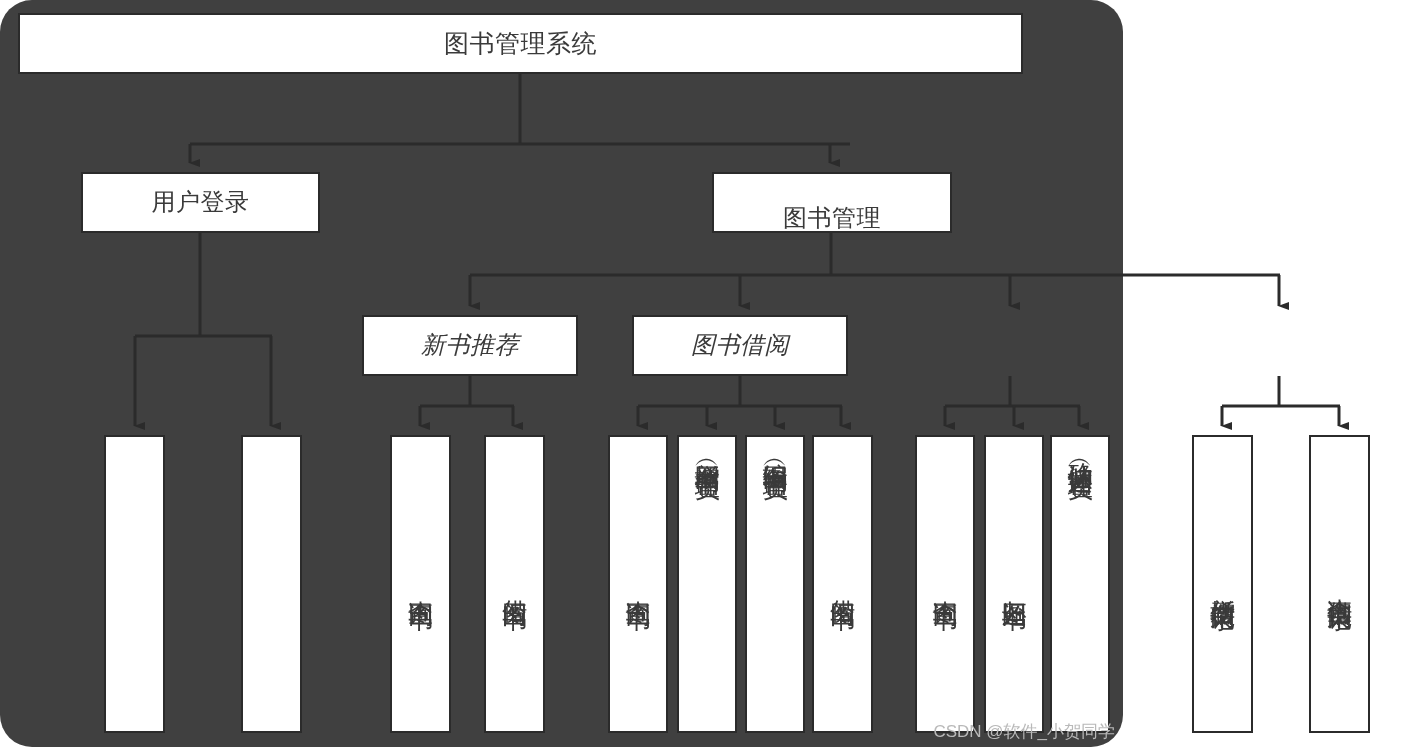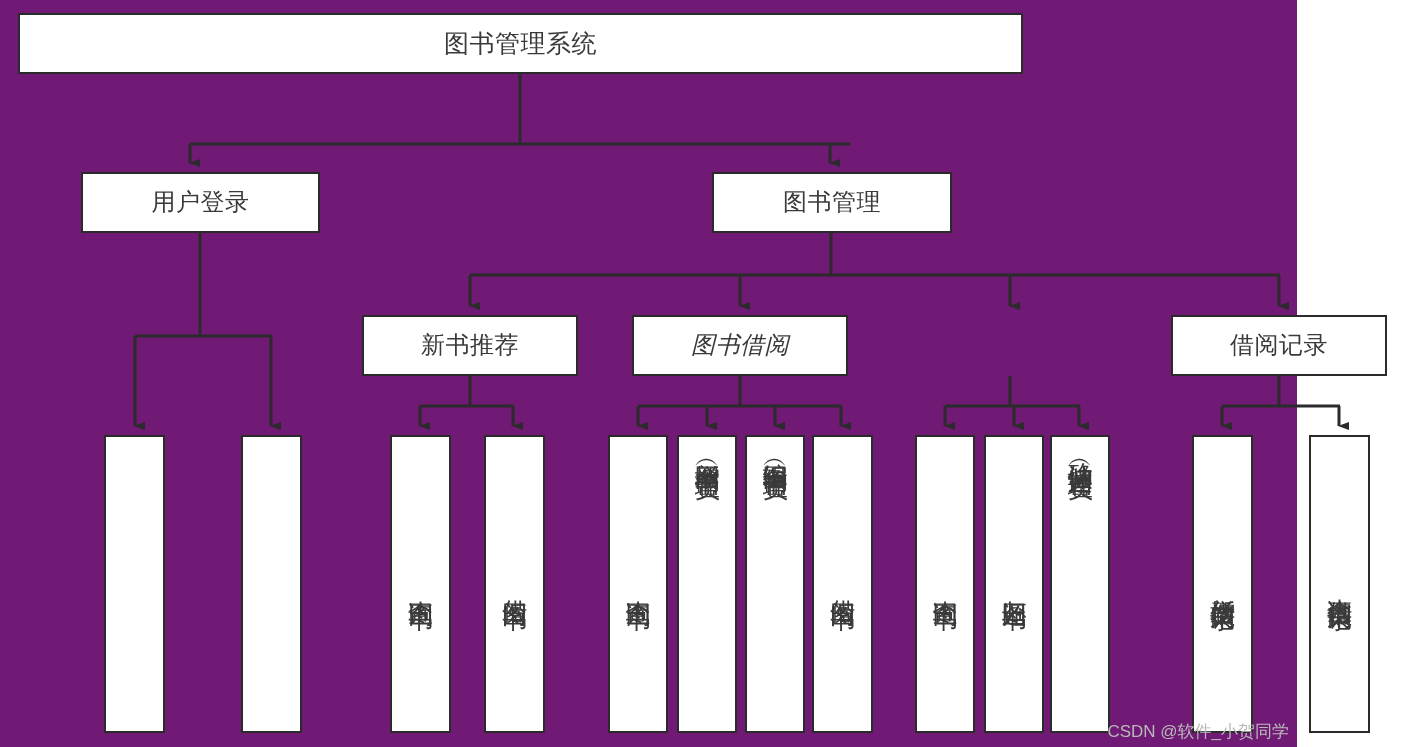--- a/index.html
+++ b/index.html
@@ -8,23 +8,24 @@
     background: #ffffff;
   }
   body {
     width: 1405px;
     height: 747px;
     font-family: "Liberation Sans", "DejaVu Sans", sans-serif;
     overflow: hidden;
   }
   #diagram-root {
     position: relative;
-    width: 1297px;
+    width: 1123px;
     height: 747px;
-    background: #701a75;
+    background: #404040;
+    border-radius: 32px;
   }
   svg#connector-layer {
     position: absolute;
     left: 0;
     top: 0;
     width: 1405px;
     height: 747px;
   }
   .node-box {
     position: absolute;
@@ -138,33 +139,30 @@
     </g>
   </svg>
 
   <div class="node-box node-h node-root" style="left:18px; top:13px; width:1005px; height:61px;">
     <span class="node-label">图书管理系统</span>
   </div>
 
   <div class="node-box node-h" style="left:81px; top:172px; width:239px; height:61px;">
     <span class="node-label">用户登录</span>
   </div>
-  <div class="node-box node-h" style="left:712px; top:172px; width:240px; height:61px;">
+  <div class="node-box node-h" style="left:712px; top:172px; width:240px; height:61px;align-items:flex-end;">
     <span class="node-label">图书管理</span>
   </div>
 
-  <div class="node-box node-h" style="left:362px; top:315px; width:216px; height:61px;">
+  <div class="node-box node-h" style="left:362px; top:315px; width:216px; height:61px;font-style:italic;">
     <span class="node-label">新书推荐</span>
   </div>
   <div class="node-box node-h" style="left:632px; top:315px; width:216px; height:61px;font-style:italic;">
     <span class="node-label">图书借阅</span>
   </div>
-  <div class="node-box node-h" style="left:1171px; top:315px; width:216px; height:61px;">
-    <span class="node-label">借阅记录</span>
-  </div>
 
   <div class="node-box node-v" style="left:104px; top:435px; width:61px; height:298px;">
     <span class="node-label">用户登录</span>
   </div>
   <div class="node-box node-v" style="left:241px; top:435px; width:61px; height:298px;">
     <span class="node-label">注销登录</span>
   </div>
 
   <div class="node-box node-v align-middle" style="left:390px; top:435px; width:61px; height:298px;">
     <span class="node-label">查询图书</span>

